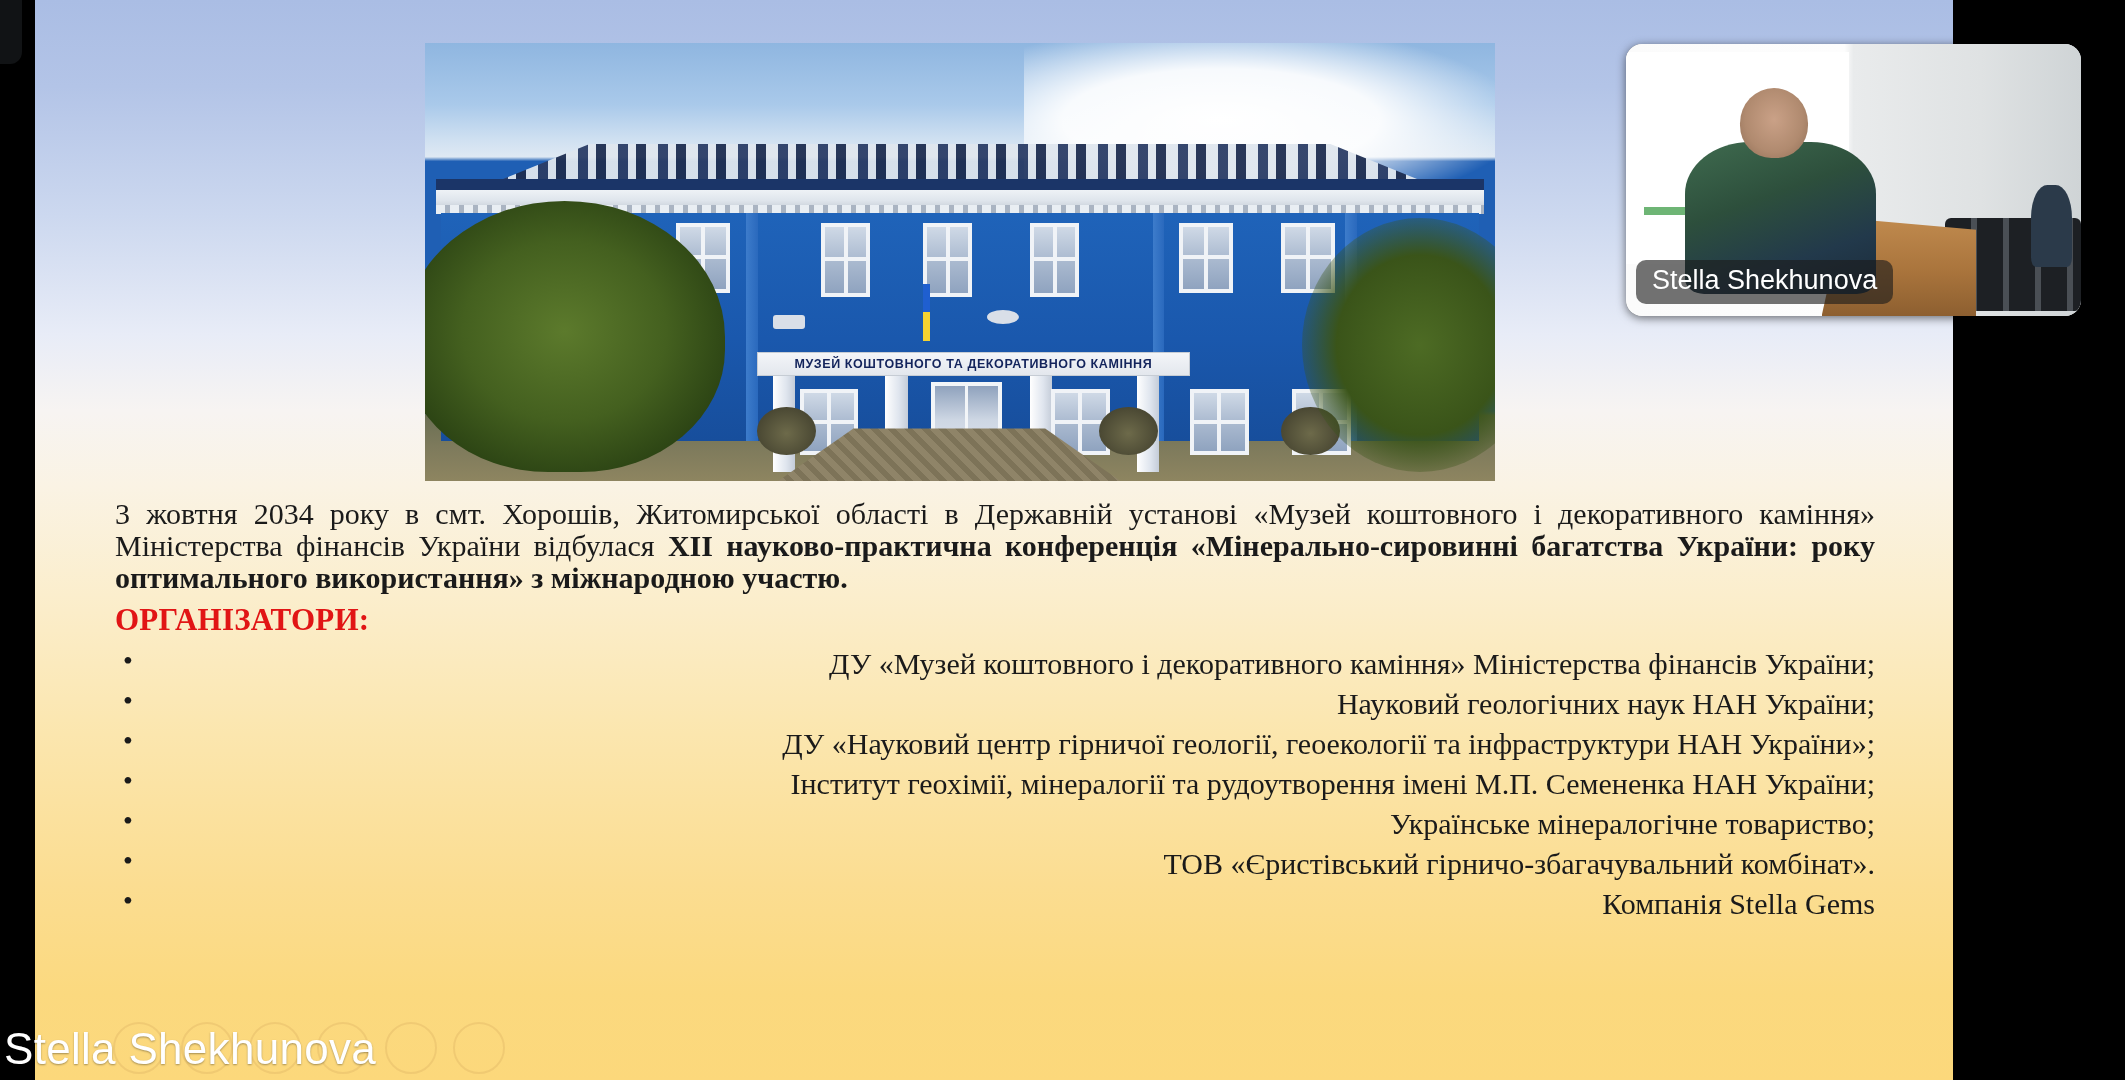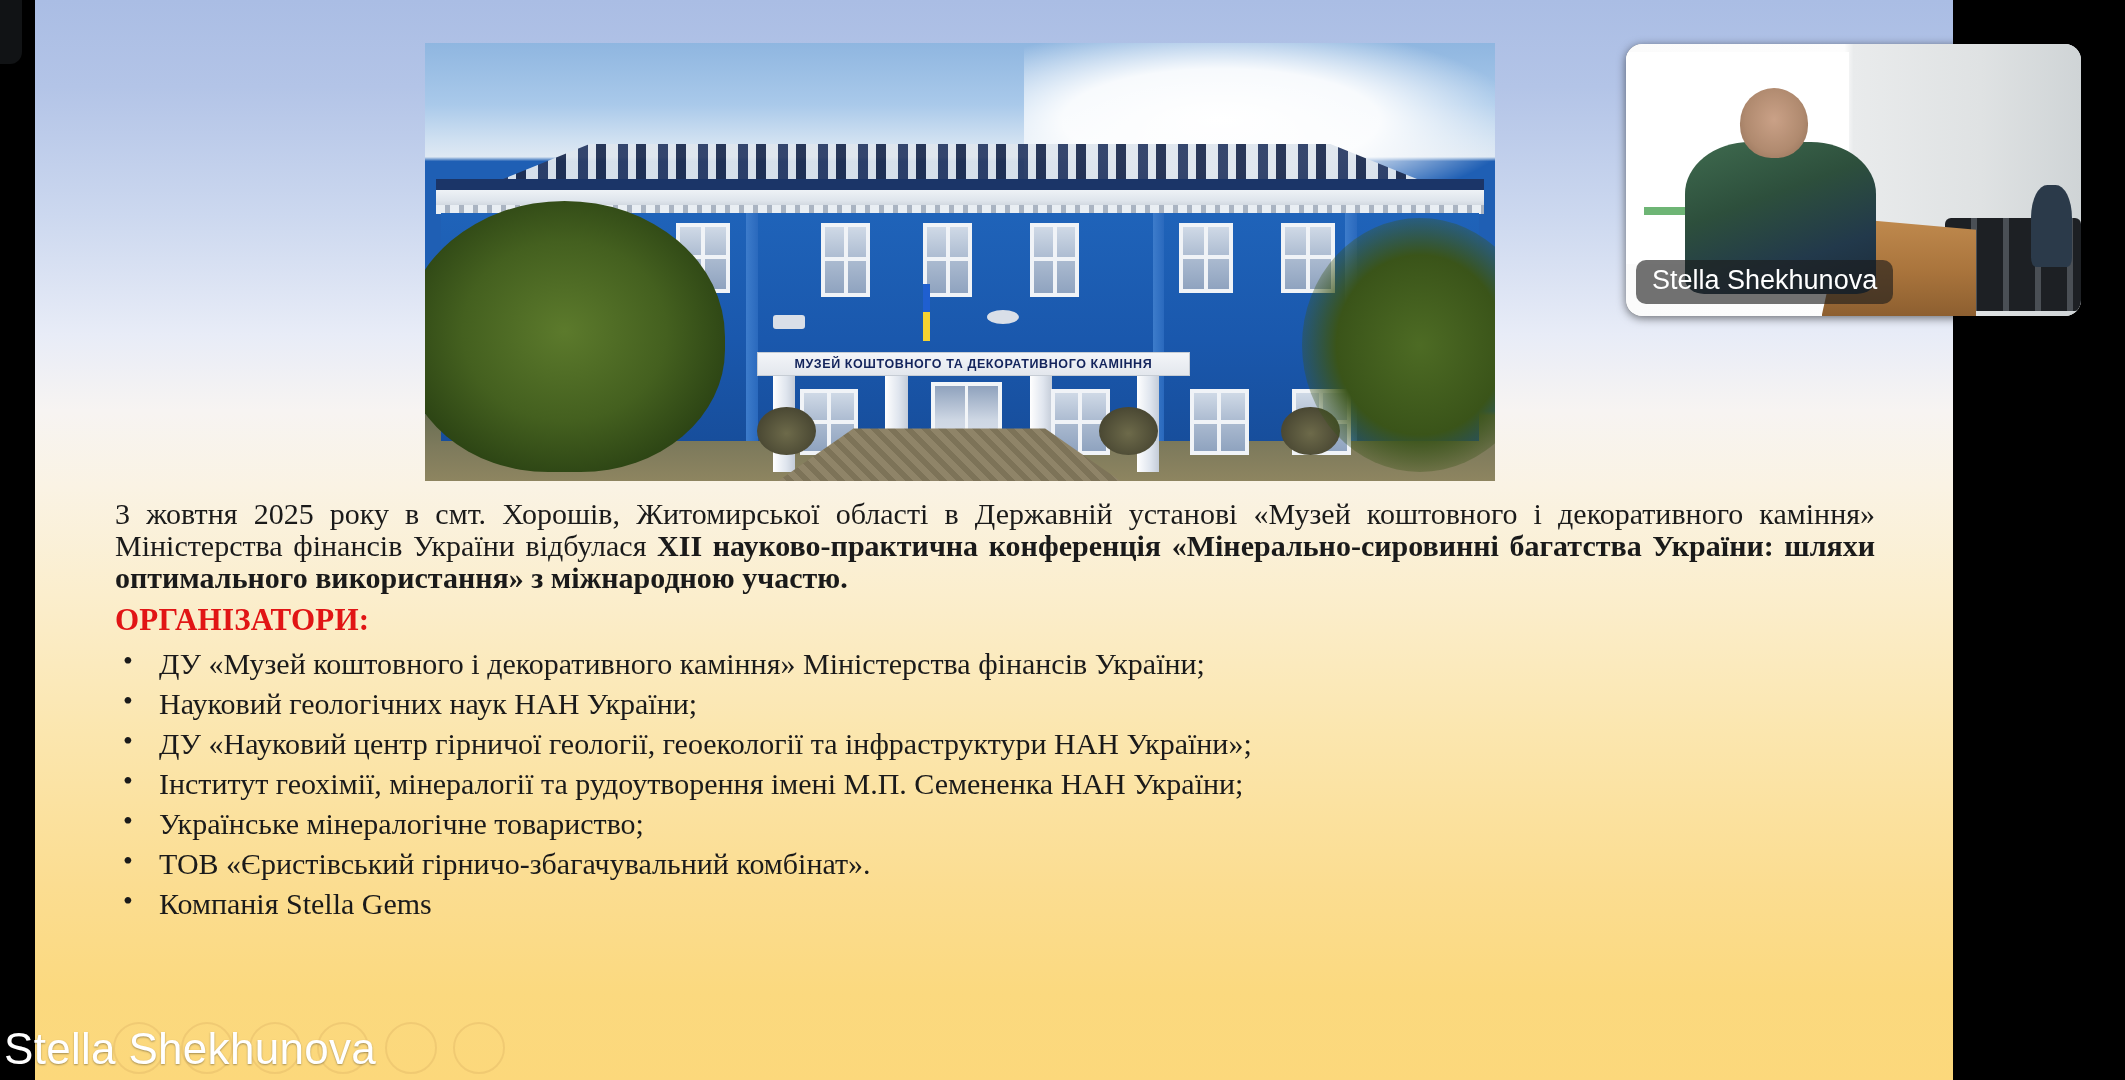--- a/index.html
+++ b/index.html
@@ -203,21 +203,21 @@
   .para {
     font-size:30px; line-height:1.07; text-align:justify;
     text-justify:inter-word;
   }
   .para b { font-weight:700; }
   .orgheading {
     margin-top:8px;
     font-size:31px; font-weight:700; color:#e11515;
     letter-spacing:.2px;
   }
-  ul.orglist { list-style:none; margin-top:6px; }
+  ul.orglist { list-style:none; margin-top:6px;text-align:right; }
   ul.orglist li {
     position:relative;
     font-size:30px;
     line-height:1.33;
     padding-left:44px;
   }
   ul.orglist li::before {
     content:"\2022";
     position:absolute; left:8px; top:-2px;
     font-size:28px; color:#1a1a1a;
@@ -356,21 +356,21 @@
         <div class="path"></div>
         <div class="shrub" style="left:31%"></div>
         <div class="shrub" style="left:63%"></div>
         <div class="shrub" style="left:80%"></div>
         <div class="bush-l"></div>
         <div class="bush-r"></div>
       </div>
     </div>
 
     <div class="textblock">
-      <p class="para"><span>3 жовтня 2025 року в смт. Хорошів, Житомирської області в Державній установі «Музей коштовного і декоративного каміння» Міністерства фінансів України відбулася </span><b>XII науково-практична конференція «Мінерально-сировинні багатства України: шляхи оптимального використання» з міжнародною участю.</b></p>
+      <p class="para"><span>3 жовтня 2034 року в смт. Хорошів, Житомирської області в Державній установі «Музей коштовного і декоративного каміння» Міністерства фінансів України відбулася </span><b>XII науково-практична конференція «Мінерально-сировинні багатства України: року оптимального використання» з міжнародною участю.</b></p>
 
       <div class="orgheading">ОРГАНІЗАТОРИ:</div>
 
       <ul class="orglist">
         <li>ДУ «Музей коштовного і декоративного каміння» Міністерства фінансів України;</li>
         <li>Науковий геологічних наук НАН України;</li>
         <li>ДУ «Науковий центр гірничої геології, геоекології та інфраструктури НАН України»;</li>
         <li>Інститут геохімії, мінералогії та рудоутворення імені М.П. Семененка НАН України;</li>
         <li>Українське мінералогічне товариство;</li>
         <li>ТОВ «Єристівський гірничо-збагачувальний комбінат».</li>

